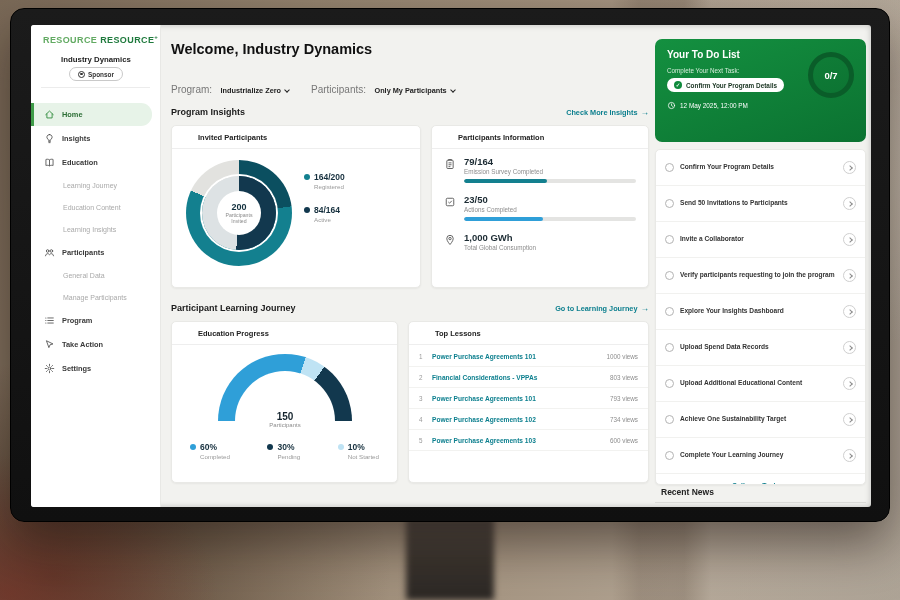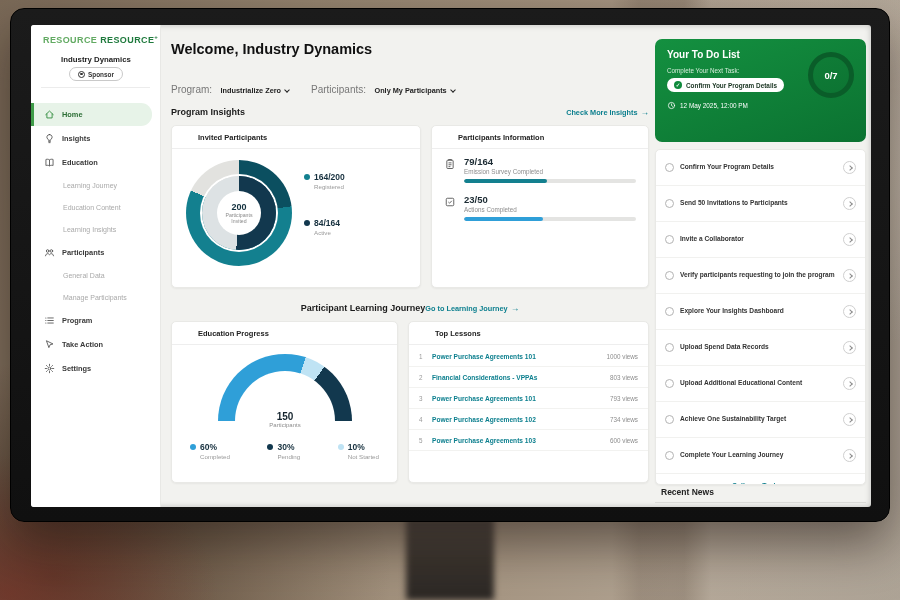--- a/index.html
+++ b/index.html
@@ -52,42 +52,42 @@
   .welcome { position:absolute; left:140px; top:16px; font-size:14.5px; font-weight:bold; color:#111; }
   .filters { position:absolute; left:140px; top:54px; display:flex; gap:22px; align-items:center; }
   .f-label { font-size:10px; color:#777; }
   .f-value { font-size:7.3px; font-weight:bold; color:#222; margin-left:4px; display:inline-flex; align-items:center; }
   .caret { display:inline-block; width:4px; height:4px;
     border-right:1.2px solid currentColor; border-bottom:1.2px solid currentColor; }
   .caret.down { transform:rotate(45deg); margin-left:4px; margin-bottom:1px; }
   .caret.right { transform:rotate(-45deg); }
   .caret.up { transform:rotate(-135deg); margin-top:2px; }
   .sec-row { position:absolute; left:140px; width:478px; display:flex; justify-content:space-between; align-items:center; }
-  .sec1 { top:82px; } .sec2 { top:278px;justify-content:center; }
+  .sec1 { top:82px; } .sec2 { top:278px; }
   .sec-title { font-size:9px; font-weight:bold; color:#1b1b1b; }
   .sec-link { font-size:7.3px; font-weight:bold; color:#0c7f8e; display:flex; align-items:center; gap:3px; }
   .arrow-icon::after { content:"\2192"; font-size:8.5px; }
 
   .card { position:absolute; background:#fff; border:1px solid #e9e9e6; border-radius:5px;
     box-shadow:0 1px 2px rgba(0,0,0,0.05); overflow:hidden; }
   .card-title { font-size:7.5px; font-weight:bold; color:#222; padding:7px 26px 6px; border-bottom:1px solid #eee; }
   .card-invited { left:140px; top:100px; width:250px; height:163px; }
   .card-info { left:400px; top:100px; width:218px; height:163px; }
   .card-edu { left:140px; top:296px; width:227px; height:162px; }
   .card-lessons { left:377px; top:296px; width:241px; height:162px; }
 
   
   .donut { position:absolute; left:14px; top:34px; width:106px; height:106px; }
   .donut-outer { position:absolute; inset:0; border-radius:50%; }
   .donut-inner { position:absolute; inset:16px; border-radius:50%; box-shadow:0 0 0 2px #fff; }
   .donut-hole { position:absolute; inset:31px; border-radius:50%; background:#fff;
     display:flex; flex-direction:column; align-items:center; justify-content:center; text-align:center; }
   .donut-value { font-size:9px; font-weight:bold; color:#12303e; }
   .donut-label { font-size:5.2px; color:#8a8a8a; line-height:1.25; width:36px; }
-  .inv-legend { position:absolute; left:132px; top:46px; display:flex; flex-direction:column; gap:28px; }
+  .inv-legend { position:absolute; left:132px; top:46px; display:flex; flex-direction:column; gap:15px; }
   .leg-item { display:flex; flex-direction:column; }
   .leg-top { display:flex; align-items:center; gap:4px; }
   .leg-dot { width:6px; height:6px; border-radius:50%; }
   .leg-val { font-size:8.5px; font-weight:bold; color:#16303e; }
   .leg-lab { font-size:6.2px; color:#999; margin-left:10px; margin-top:1px; }
 
   
   .stats { position:absolute; left:12px; top:30px; right:12px; display:flex; flex-direction:column; gap:11px; }
   .stat { display:flex; gap:7px; }
   .stat-icon { width:13px; } .stat-icon svg { width:12px; height:12px; }
@@ -321,20 +321,30 @@
                   <path d="M5.8 8l1.6 1.6 3-3.2"></path>
                 </svg></span>
               <div class="stat-body">
                 <div class="stat-value">23/50</div>
                 <div class="stat-label">Actions Completed</div>
                 <div class="stat-bar">
                   <div class="stat-fill" style="width: 46%; background: rgb(47, 159, 216);"></div>
                 </div>
               </div>
             </div>
+            <div class="stat">
+              <span class="stat-icon"><svg viewBox="0 0 16 16" fill="none" stroke="#555" stroke-width="1.2">
+                  <path d="M8 1.8a4.3 4.3 0 0 1 4.3 4.3C12.3 9.3 8 14 8 14S3.7 9.3 3.7 6.1A4.3 4.3 0 0 1 8 1.8z"></path>
+                  <circle cx="8" cy="6.1" r="1.6"></circle>
+                </svg></span>
+              <div class="stat-body">
+                <div class="stat-value">1,000 GWh</div>
+                <div class="stat-label">Total Global Consumption</div>
+              </div>
+            </div>
           </div>
       </div>
 
       <div class="sec-row sec2">
         <span class="sec-title">Participant Learning Journey</span>
         <span class="sec-link">
             <span>Go to Learning Journey</span>
             <i class="arrow-icon"></i>
           </span>
       </div>

